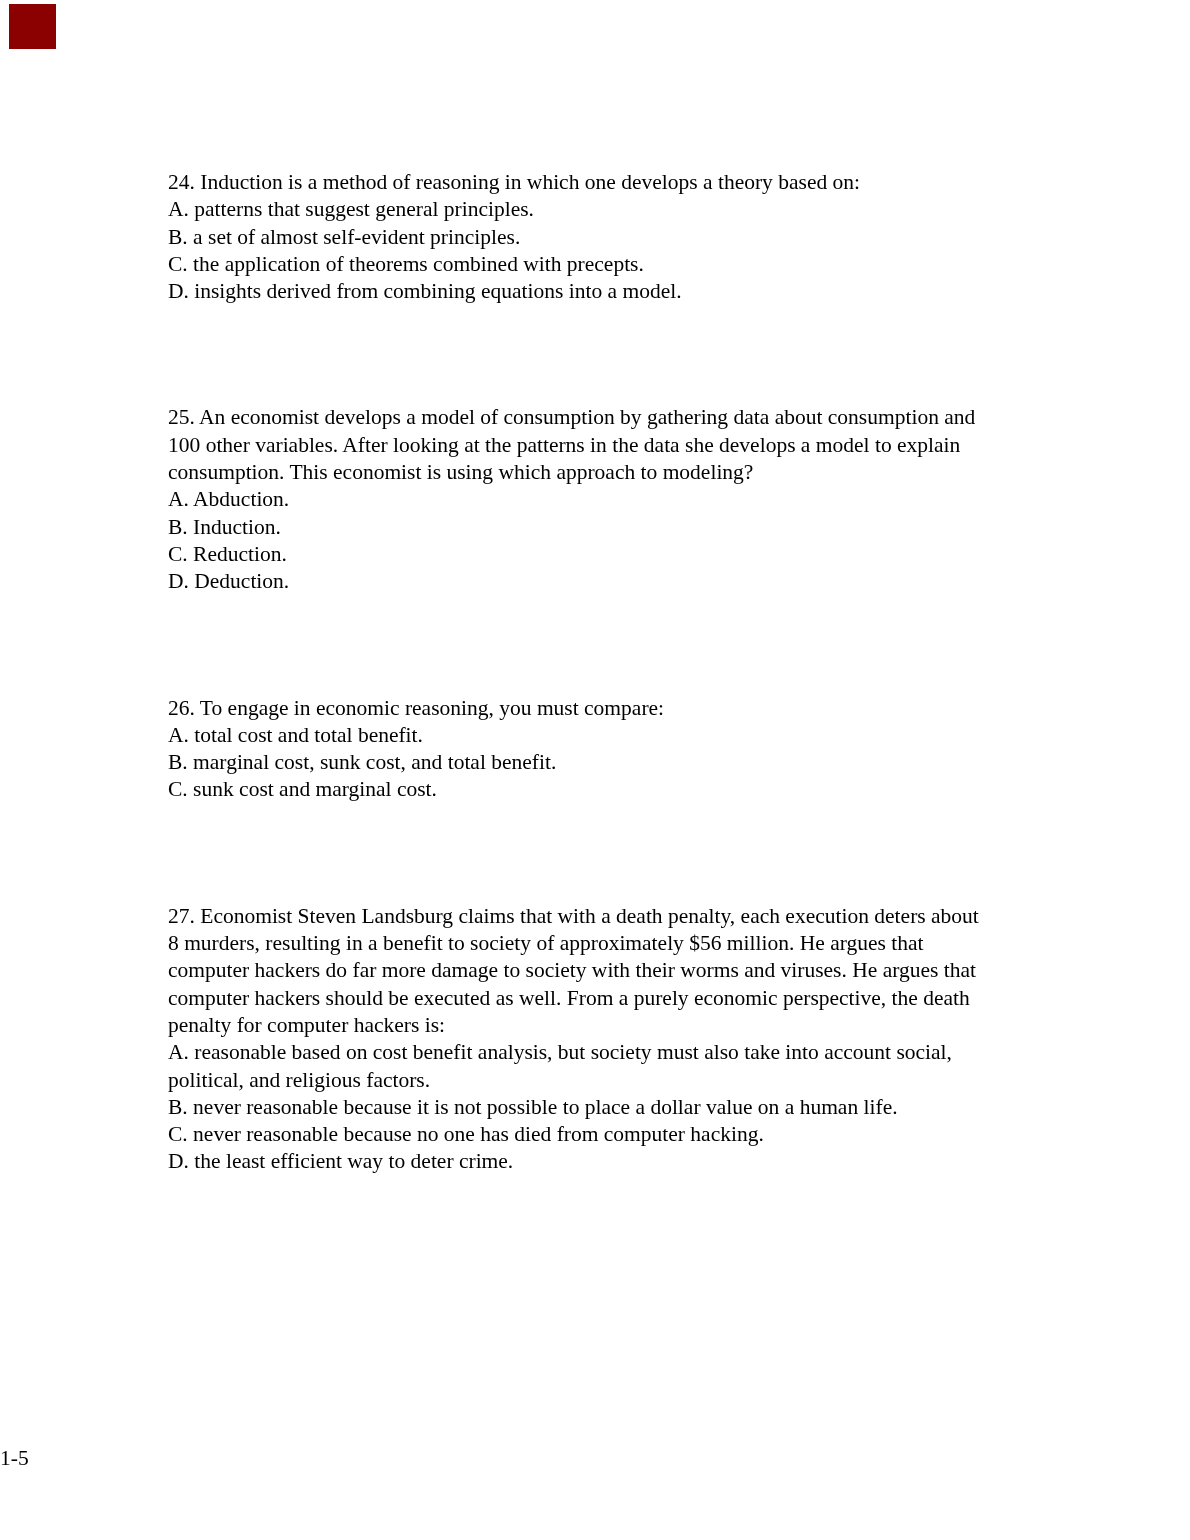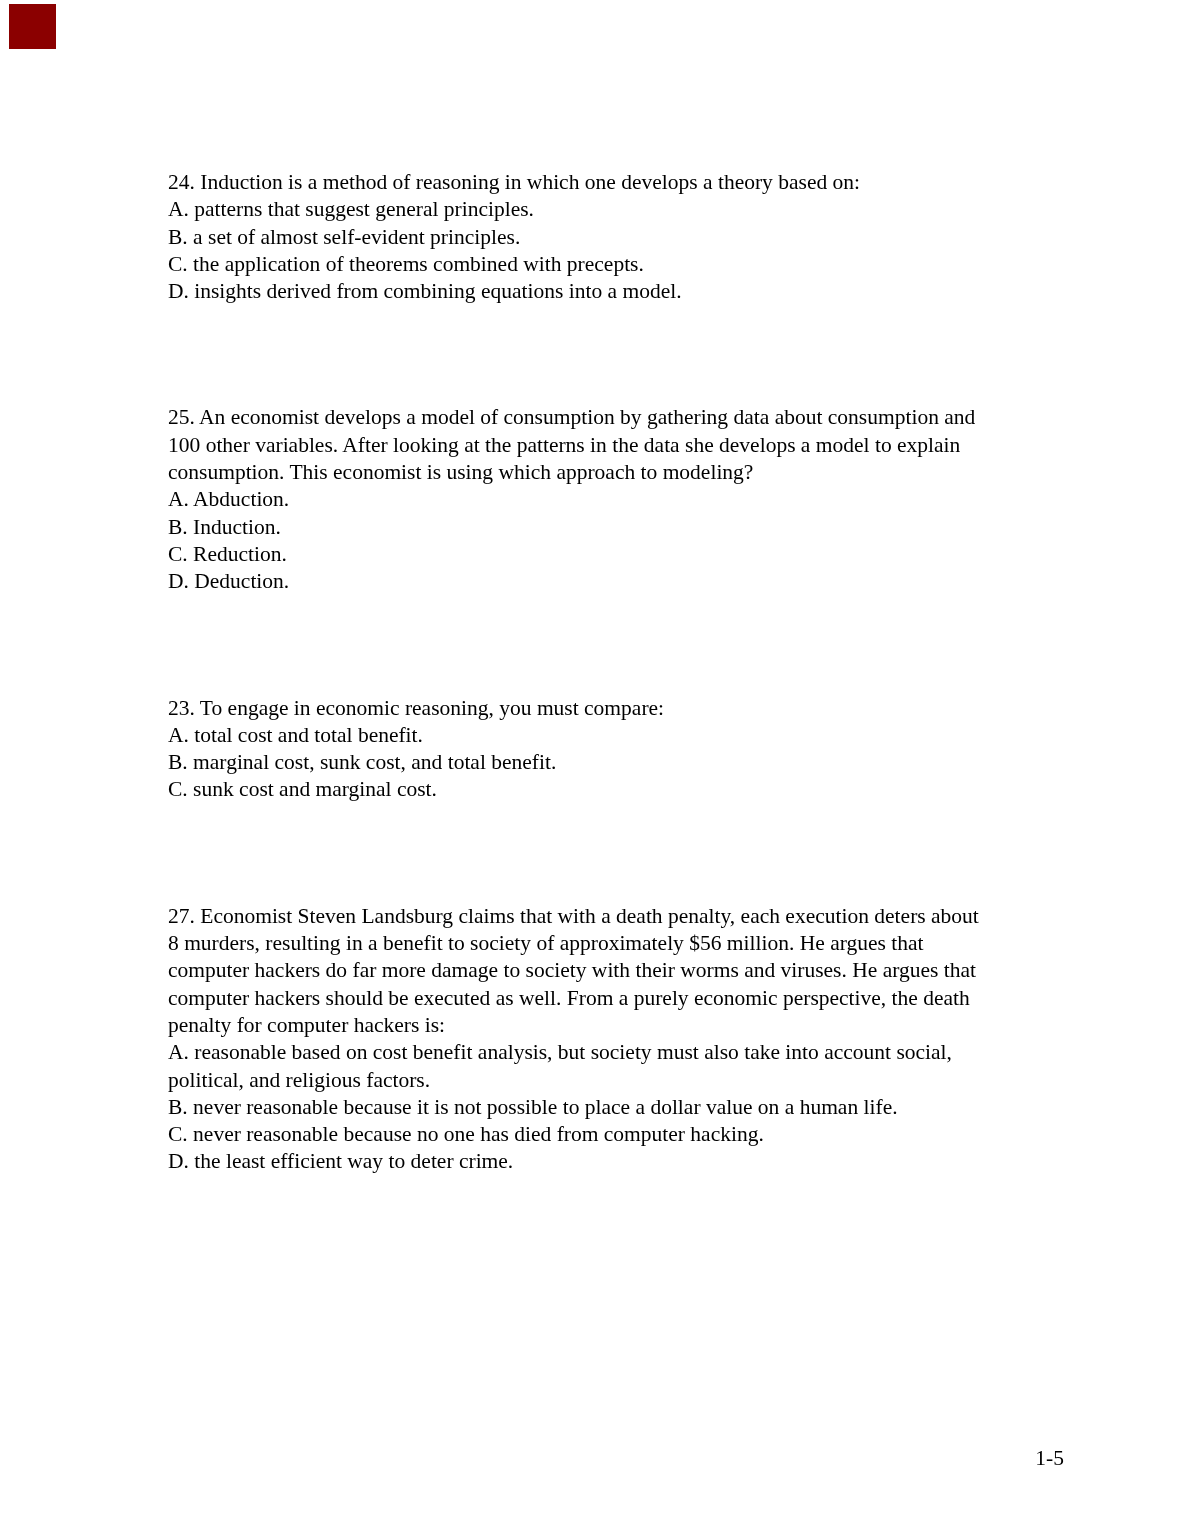--- a/index.html
+++ b/index.html
@@ -35,21 +35,21 @@
   .question + .question { margin-top: 99px; }
   .q-line {
     line-height: 27.3px;
     white-space: nowrap;
   }
   .footer {
     position: absolute;
     left: 0;
     right: 0;
     top: 1445px;
-    text-align: right;
+    text-align: left;
     line-height: 27.3px;
   }
 </style>
 </head>
 <body>
 
 <div class="page">
 
   <div class="corner-mark"></div>
 
@@ -67,21 +67,21 @@
       <div class="q-line">25. An economist develops a model of consumption by gathering data about consumption and</div>
       <div class="q-line">100 other variables. After looking at the patterns in the data she develops a model to explain</div>
       <div class="q-line">consumption. This economist is using which approach to modeling?</div>
       <div class="q-line">A. Abduction.</div>
       <div class="q-line">B. Induction.</div>
       <div class="q-line">C. Reduction.</div>
       <div class="q-line">D. Deduction.</div>
     </section>
 
     <section class="question">
-      <div class="q-line">23. To engage in economic reasoning, you must compare:</div>
+      <div class="q-line">26. To engage in economic reasoning, you must compare:</div>
       <div class="q-line">A. total cost and total benefit.</div>
       <div class="q-line">B. marginal cost, sunk cost, and total benefit.</div>
       <div class="q-line">C. sunk cost and marginal cost.</div>
     </section>
 
     <section class="question">
       <div class="q-line">27. Economist Steven Landsburg claims that with a death penalty, each execution deters about</div>
       <div class="q-line">8 murders, resulting in a benefit to society of approximately $56 million. He argues that</div>
       <div class="q-line">computer hackers do far more damage to society with their worms and viruses. He argues that</div>
       <div class="q-line">computer hackers should be executed as well. From a purely economic perspective, the death</div>

